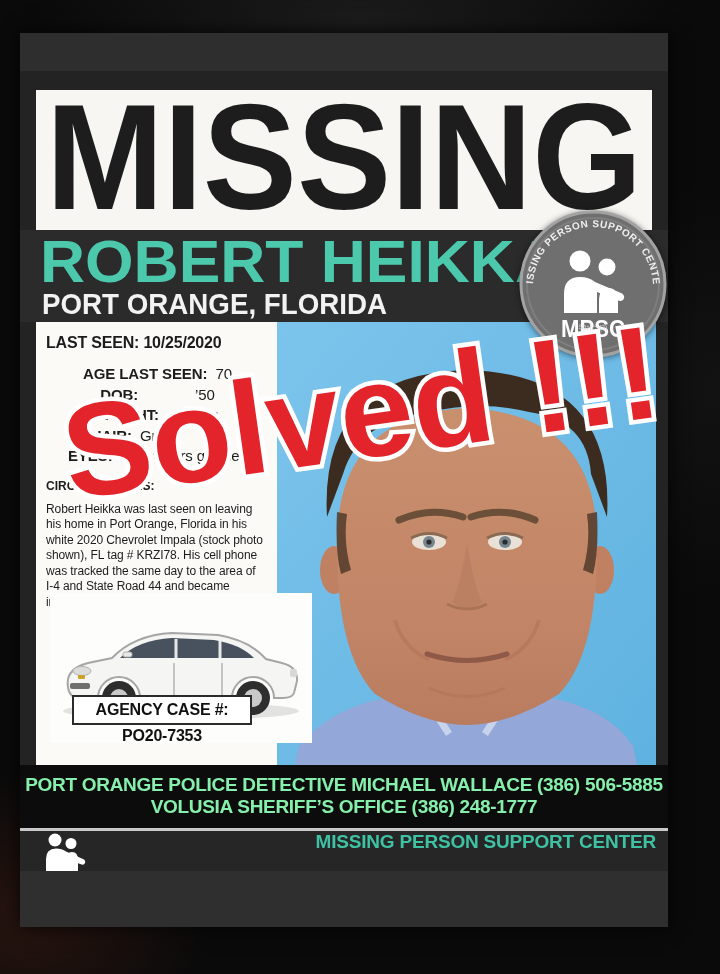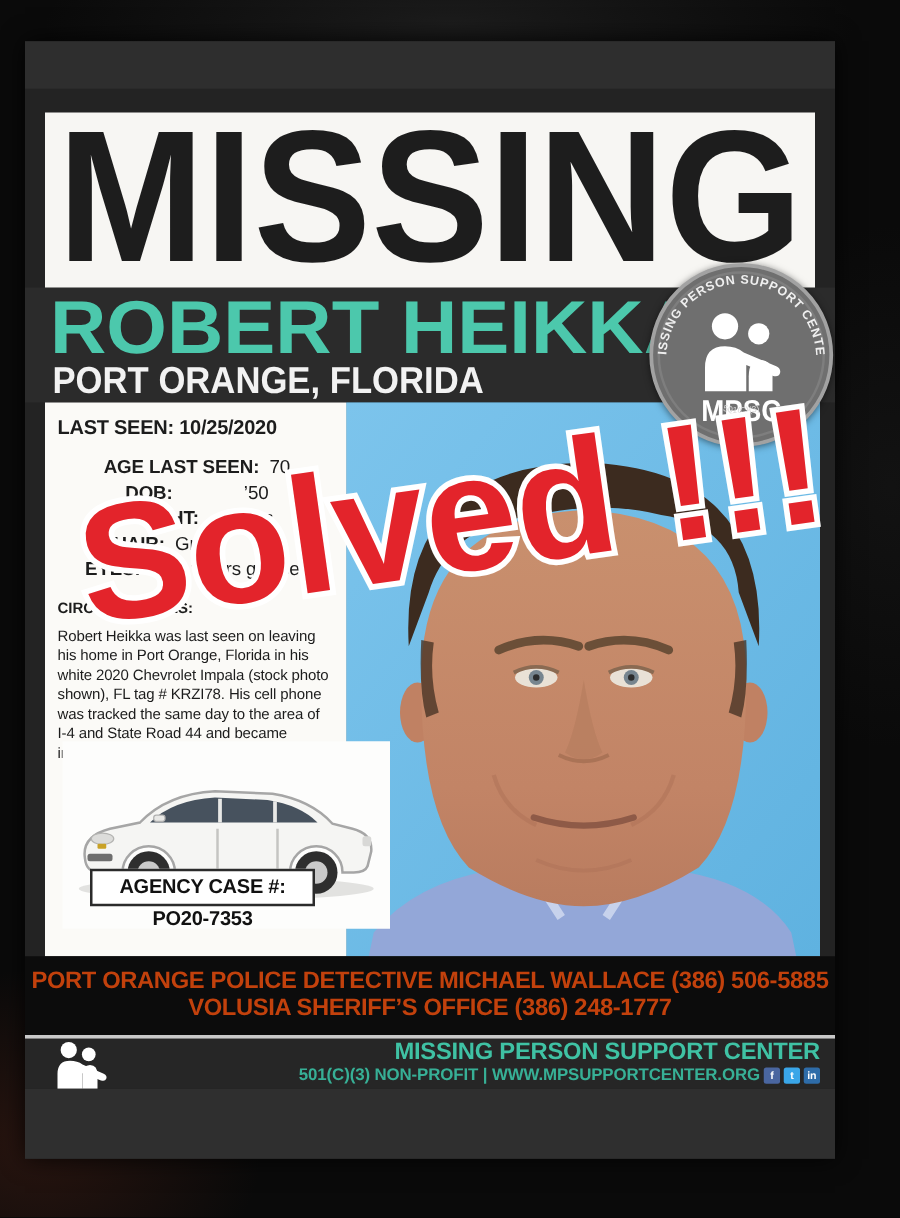--- a/index.html
+++ b/index.html
@@ -22,21 +22,21 @@
   .last-seen{font-size:16px;font-weight:bold;letter-spacing:-.2px;margin-bottom:12px;}
   .row{font-size:15px;line-height:20.5px;letter-spacing:-.1px;text-align:center;}
   .row .lbl{font-weight:bold;}
   .row .val{white-space:pre;}
   .circ-label{font-size:12px;font-weight:bold;margin-top:12px;margin-bottom:9px;}
   .circ-text{font-size:12px;line-height:15.6px;width:218px;letter-spacing:-.1px;}
   .car-box{position:absolute;left:30px;top:560px;width:262px;height:150px;background:#FDFDFC;z-index:3;}
   .case-box{position:absolute;left:52px;top:662px;width:176px;height:26px;background:#FFFFFF;border:2px solid #2B2B2B;z-index:5;
     font-size:16px;font-weight:bold;text-align:center;line-height:26px;color:#111;letter-spacing:-.2px;}
   .photo{position:absolute;left:257px;top:289px;width:379px;height:443px;background:#6FBDE8;z-index:0;}
-  .contact-bar{position:absolute;left:0;top:732px;width:648px;height:63px;background:#0C0C0C;z-index:4;text-align:center;color:#c2410c;}
+  .contact-bar{position:absolute;left:0;top:732px;width:648px;height:63px;background:#0C0C0C;z-index:4;text-align:center;color:#86efac;}
   .contact-line1{margin-top:9px;font-size:19px;font-weight:bold;letter-spacing:-.3px;}
   .contact-line2{font-size:19px;font-weight:bold;letter-spacing:-.3px;}
   .divider{position:absolute;left:0;top:795px;width:648px;height:3px;background:#C9C9C9;z-index:4;}
   .footer{position:absolute;left:0;top:798px;width:648px;height:40px;background:#262626;z-index:4;}
   .footer-icon{position:absolute;left:22px;top:2px;}
   .footer-text{position:absolute;right:12px;top:1px;text-align:right;}
   .footer-org{font-size:19px;font-weight:bold;color:#3FC2A4;letter-spacing:-.2px;line-height:20px;}
   .footer-sub{font-size:13.5px;font-weight:bold;color:#37B096;letter-spacing:-.1px;line-height:16px;display:flex;align-items:center;justify-content:flex-end;gap:3px;}
   .social{display:inline-block;width:13px;height:13px;border-radius:2px;color:#fff;font-size:8.5px;font-weight:bold;text-align:center;line-height:13px;}
   .bottom-gray{position:absolute;left:0;top:838px;width:648px;height:56px;background:#2F2F2F;}
@@ -195,26 +195,20 @@
 
     <div class="footer">
       <svg class="footer-icon" width="46" height="38" viewBox="0 0 46 38">
         <circle cx="13" cy="7" r="6.5" fill="#FFFFFF"></circle>
         <circle cx="29" cy="10.5" r="5.5" fill="#FFFFFF"></circle>
         <path d="M24,38 V27 Q24,19 30,19 Q36,19 36,27 V38 Z" fill="#FFFFFF"></path>
         <path d="M4,38 V26 Q4,15.5 14,15.5 Q20,15.5 24,18.5 L41,26 Q44,27.5 43,30 Q42,32.5 38.8,31.3 L24,25.5 V38 Z" fill="#FFFFFF"></path>
       </svg>
       <div class="footer-text">
         <div class="footer-org">MISSING PERSON SUPPORT CENTER</div>
-        <div class="footer-sub">
-          <span>501(C)(3) NON-PROFIT   |   WWW.MPSUPPORTCENTER.ORG</span>
-          <span class="social" style="background:#4A66A0">f</span>
-          <span class="social" style="background:#3AA6E8">t</span>
-          <span class="social" style="background:#2E6CA8">in</span>
-        </div>
       </div>
     </div>
 
     <div class="bottom-gray"></div>
   </div>
 
   <svg class="solved" viewBox="0 0 660 210">
     <text x="330" y="158" text-anchor="middle" font-family="Liberation Sans, sans-serif" font-weight="bold" font-size="132" textLength="600" lengthAdjust="spacingAndGlyphs" fill="#E3242B" stroke="#FFFFFF" stroke-width="9" paint-order="stroke">Solved !!!</text>
   </svg>
 </div>

